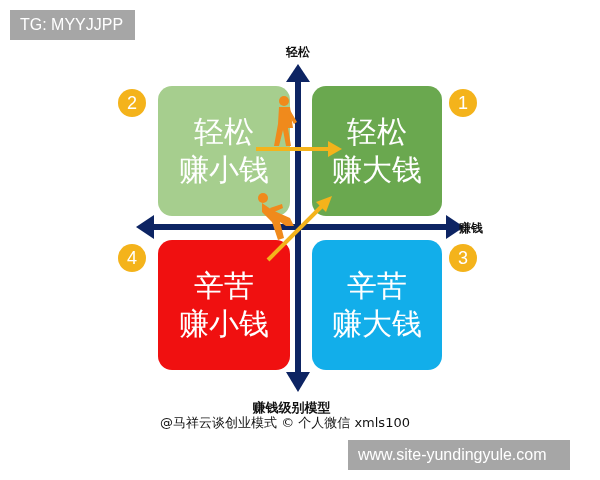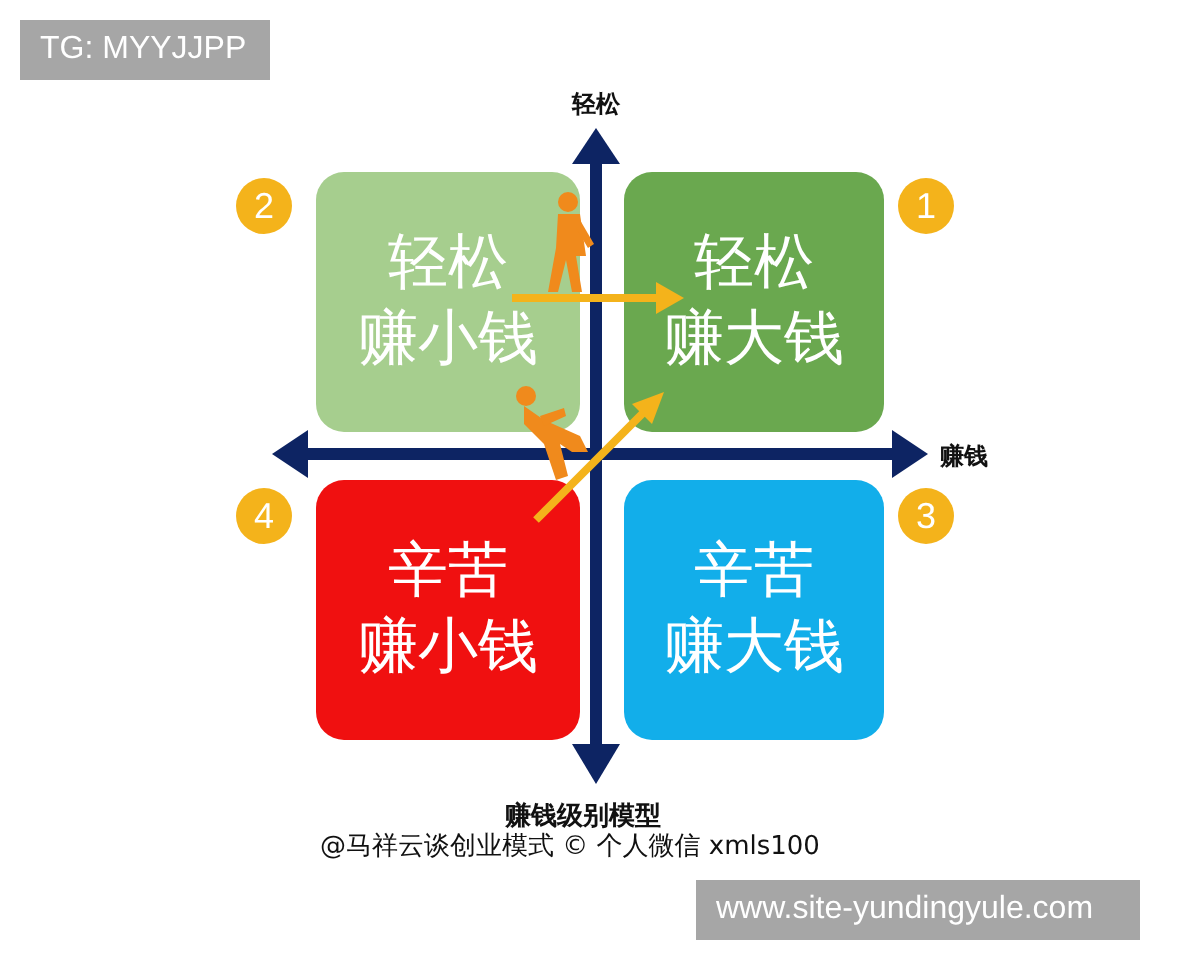--- a/index.html
+++ b/index.html
@@ -74,19 +74,19 @@
     </g>
 
     <g fill="#f08a1c">
       <circle cx="263" cy="198" r="5"></circle>
       <path d="M262,203 L272,210 L290,218 L294,226 L286,226 L280,222 L284,238 L278,240 L272,222 L262,212 Z"></path>
       <path d="M270,208 L282,204 L283,208 L272,213 Z"></path>
     </g>
   </svg>
 
   <div class="axis-label" style="left:286px; top:44px;">轻松</div>
-  <div class="axis-label" style="left:470px; top:220px;">赚钱</div>
+  <div class="axis-label" style="left:459px; top:220px;">赚钱</div>
 </div>
 
 <div class="caption-title">赚钱级别模型</div>
 <div class="caption-sub">@马祥云谈创业模式 © 个人微信 xmls100</div>
 
 <div class="wm wm-br">www.site-yundingyule.com</div>
 
 </body></html>

